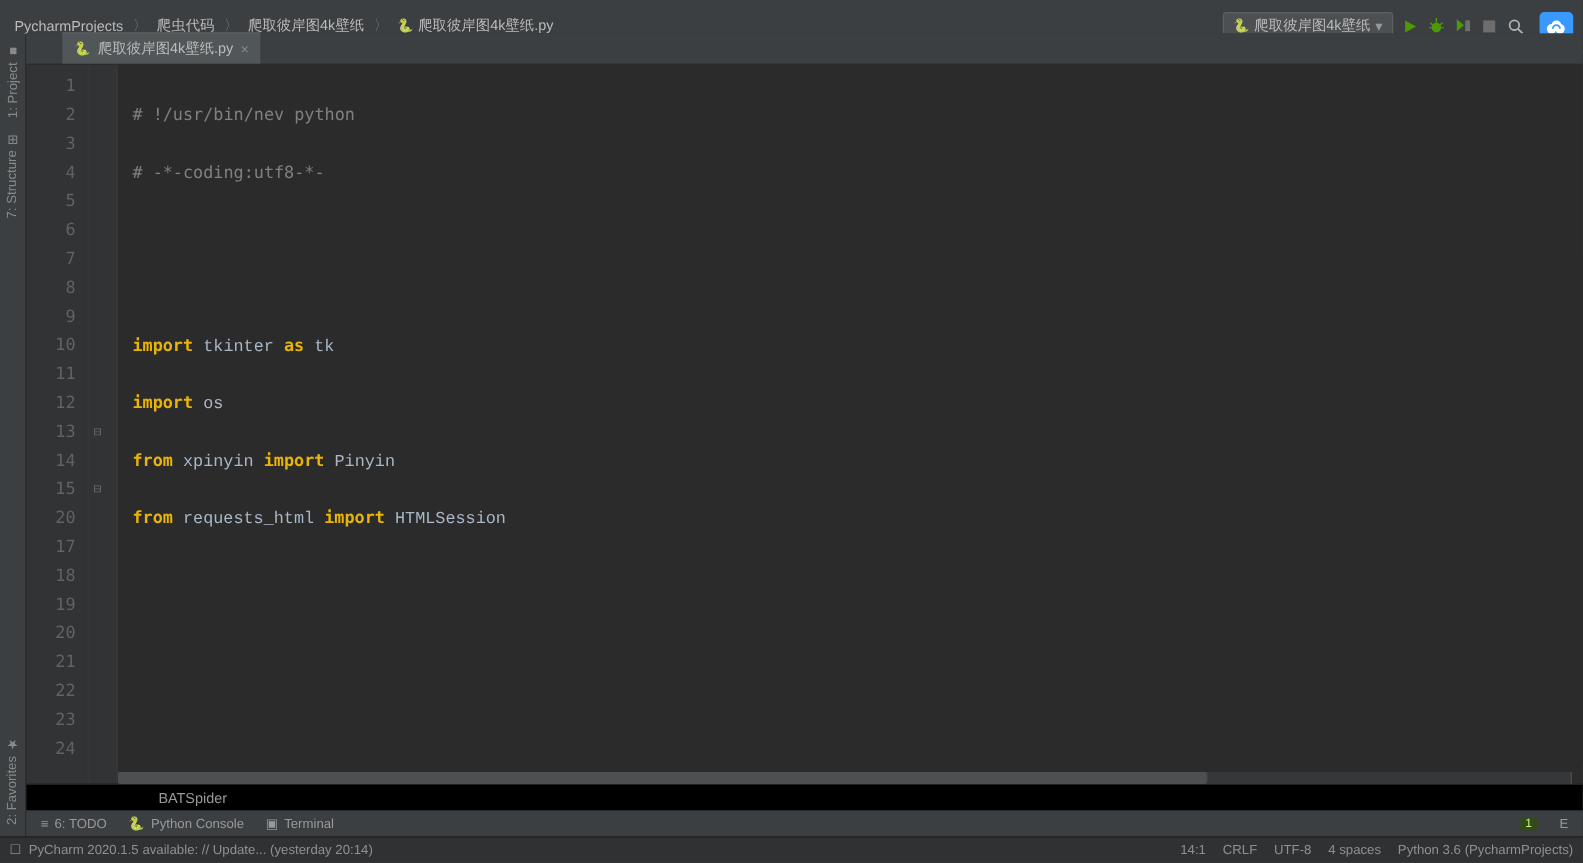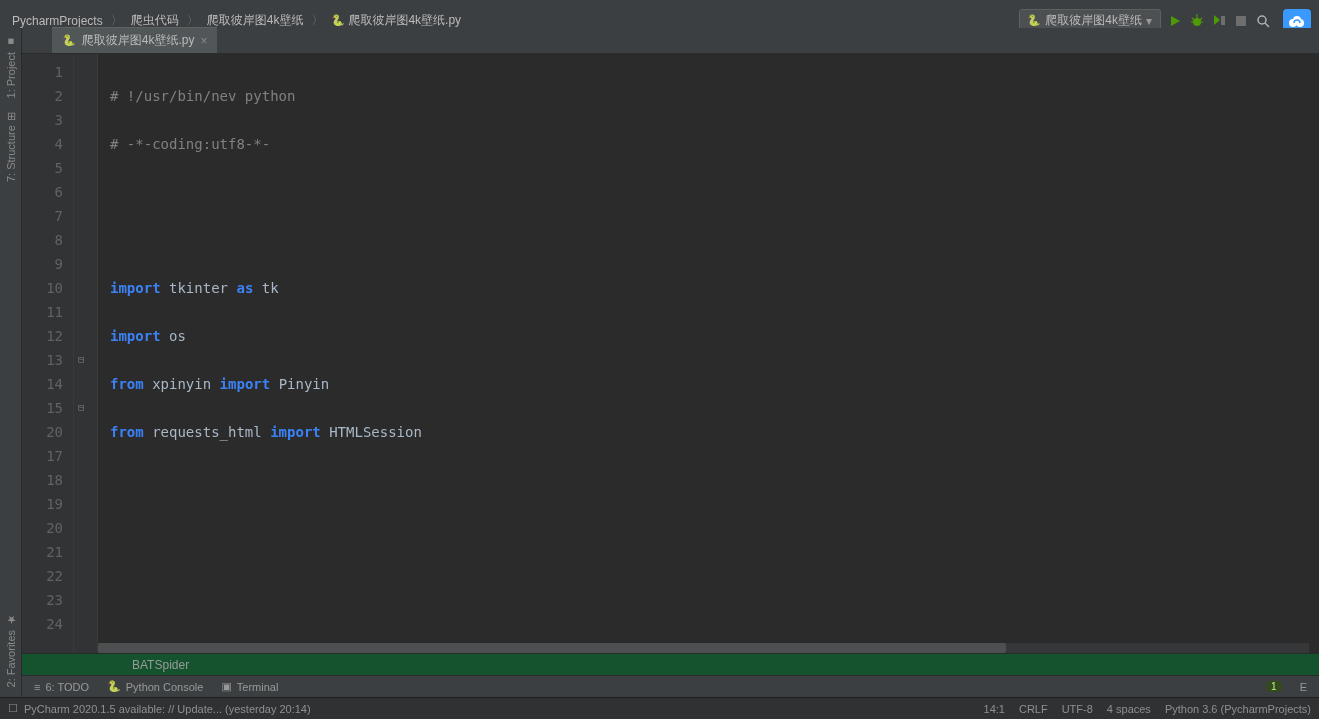--- a/index.html
+++ b/index.html
@@ -11,21 +11,21 @@
   width: 1319px;
   height: 719px;
   overflow: hidden;
   position: relative;
 }
 
 
 .nav-bar {
   height: 44px;
   background: #3c3f41;
-  border-bottom: 3px solid #86efac;
+  border-bottom: 1px solid #86efac;
   display: flex;
   align-items: center;
   padding: 0 8px;
   justify-content: space-between;
 }
 .breadcrumbs { display: flex; align-items: center; gap: 4px; }
 .crumb { color: #bbbbbb; cursor: pointer; padding: 2px 4px; }
 .crumb-sep { color: #777; }
 .nav-right { display: flex; align-items: center; gap: 6px; }
 .run-config {
@@ -91,28 +91,28 @@
 .fold-col {
   width: 24px; background: #313335; border-right: 1px solid #3a3a3a; flex-shrink: 0;
   padding-top: 6px; line-height: 24px;
 }
 .fold-col div { height: 24px; position: relative; }
 .fold-minus::before {
   content: "⊟"; color: #6a6a6a; position: absolute; left: 4px; font-size: 11px;
 }
 .code-area { flex: 1; padding: 6px 0 24px 12px; line-height: 24px; white-space: pre; overflow: auto; }
 .code-area .ln { height: 24px; }
-.kw { color: #3b82f6; font-weight: bold; text-align: center; }
+.kw { color: #eab308; font-weight: bold; text-align: center; }
 .cm { color: #808080; }
-.id { color: #a9b7c6; }
+.id { color: #a9b7c6; font-family: Liberation Mono, monospace; }
 .op { color: #a9b7c6; }
 
 
 .editor-crumb {
-  height: 22px; background: #14532d; border-top: 1px solid #292b2d;
+  height: 22px; background: #000000; border-top: 1px solid #292b2d;
   display: flex; align-items: center; padding-left: 110px; color: #999; font-size: 12px;
 }
 
 
 .hscroll {
   position: absolute; left: 76px; right: 10px; bottom: 0; height: 10px;
   background: #353739;
 }
 .hscroll-thumb {
   position: absolute; left: 0; height: 10px; width: 75%;

